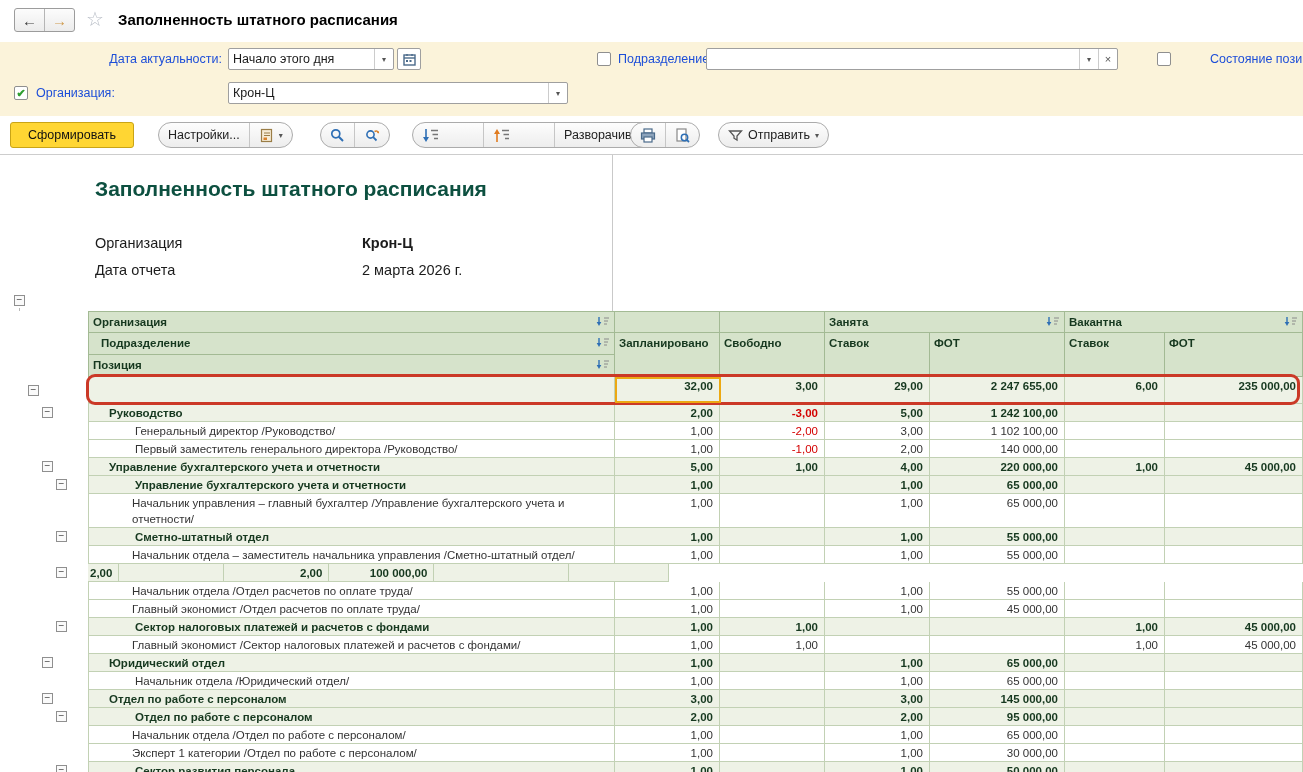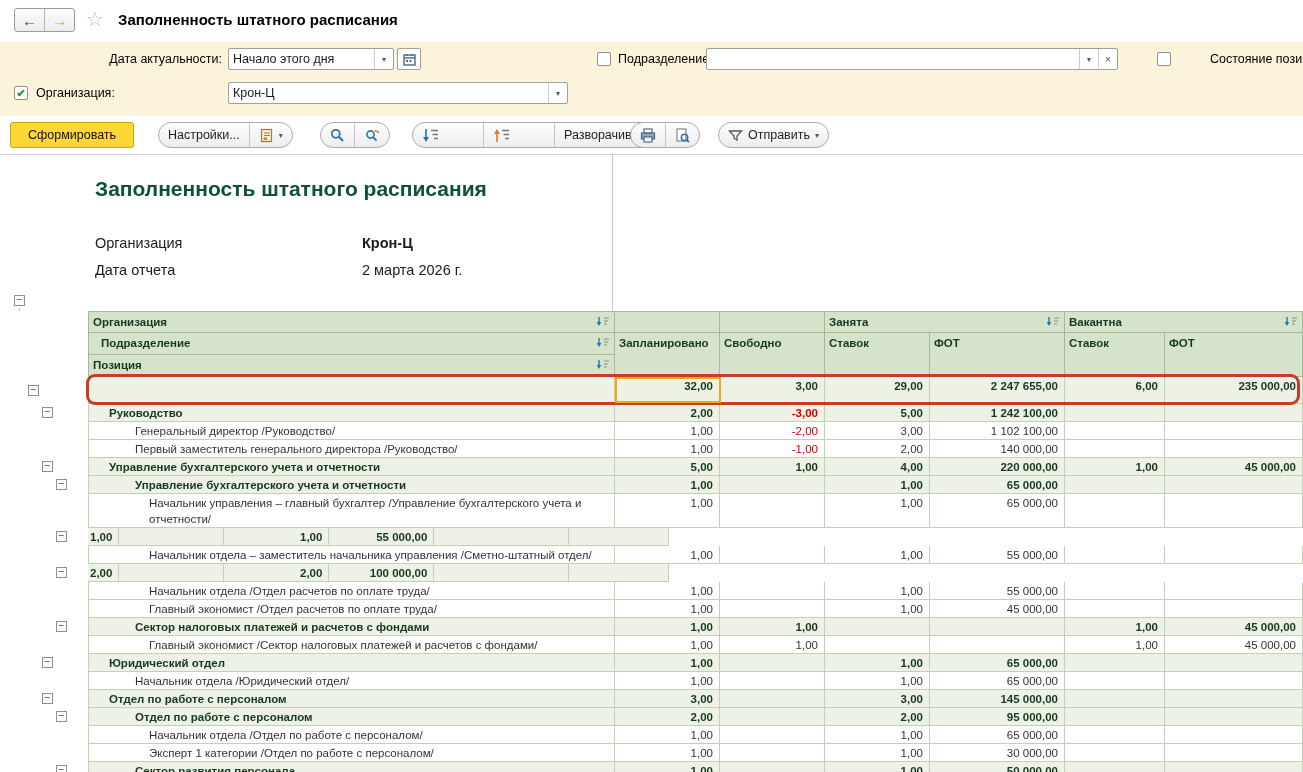--- a/index.html
+++ b/index.html
@@ -14,21 +14,21 @@
           font-size:15px;font-weight:bold;cursor:default;}
   .navbtn+.navbtn{border-left:1px solid #b5b5b5;}
   .navback{color:#3c3c3c;}
   .navfwd{color:#cf9b4e;}
   .star{position:absolute;left:86px;top:8px;font-size:20px;color:#b9bec7;line-height:22px;}
   .wintitle{position:absolute;left:118px;top:11px;font-size:15px;font-weight:bold;color:#000;}
 
   
   .filterband{position:absolute;top:42px;left:0;width:100%;height:74px;background:#fbf3da;
               border-bottom:1px solid #e7ddbd;overflow:hidden;}
-  .flabel{position:absolute;font-size:12.5px;color:#000000;white-space:nowrap;}
+  .flabel{position:absolute;font-size:12.5px;color:#1d4ed8;white-space:nowrap;}
   .combo{position:absolute;display:flex;height:22px;background:#fff;border:1px solid #9f9f9f;
          border-radius:2px;box-sizing:border-box;}
   .combo .val{flex:1;font-size:12.5px;padding:3px 4px 0 4px;white-space:nowrap;overflow:hidden;color:#1a1a1a;}
   .combo .seg{width:18px;display:flex;align-items:center;justify-content:center;
               border-left:1px solid #cccccc;font-size:8px;color:#555;}
   .combo .seg.xseg{font-size:11px;color:#555;}
   .sidebtn{position:absolute;width:24px;height:22px;border:1px solid #9f9f9f;border-radius:2px;background:#fff;
            display:flex;align-items:center;justify-content:center;box-sizing:border-box;}
   .cb{position:absolute;width:14px;height:14px;border:1px solid #8f8f8f;border-radius:2px;background:#fff;
       display:flex;align-items:center;justify-content:center;font-size:11px;line-height:11px;
@@ -95,21 +95,21 @@
   .tname{width:527px;border-left:1px solid #c2d1b4;padding:1px 4px 0 0;color:#333;}
   .tnum{text-align:right;padding:1px 6px 0 2px;color:#333;}
   .trow .tnum:nth-child(3){width:105px;}
   .trow .tnum:nth-child(4){width:105px;}
   .trow .tnum:nth-child(5){width:105px;}
   .trow .tnum:nth-child(6){width:135px;}
   .trow .tnum:nth-child(7){width:100px;}
   .trow .tnum:nth-child(8){width:138px;}
   .ind1{padding-left:20px;}
   .ind2{padding-left:46px;}
-  .ind3{padding-left:60px;}
+  .ind3{padding-left:43px;}
   .trow.group .tcell,.trow.total .tcell{background:#eef2e6;}
   .trow.group .tcell,.trow.total .tcell{font-weight:bold;color:#16381f;}
   .trow .tnum.neg{color:#d40000;}
   .trow .minusbox{top:3px;}
   .trow.total .minusbox{top:8px;}
   .bx1{left:28px;} .bx2{left:42px;} .bx3{left:56px;}
 
   
   .sel{position:absolute;left:86px;top:219px;width:1214px;height:31px;border:3px solid #cb3927;
        border-radius:9px;box-sizing:border-box;pointer-events:none;}
@@ -419,20 +419,21 @@
           <div class="tcell tnum"></div>
           <div class="tcell tnum">1,00</div>
           <div class="tcell tnum">65 000,00</div>
           <div class="tcell tnum"></div>
           <div class="tcell tnum"></div>
         </div>
         <div class="trow group">
           <div class="tmargin">
             <span class="minusbox bx3">−</span>
           </div>
+          <div class="tcell tname ind2">Сметно-штатный отдел</div>
           <div class="tcell tnum">1,00</div>
           <div class="tcell tnum"></div>
           <div class="tcell tnum">1,00</div>
           <div class="tcell tnum">55 000,00</div>
           <div class="tcell tnum"></div>
           <div class="tcell tnum"></div>
         </div>
         <div class="trow leaf">
           <div class="tmargin"></div>
           <div class="tcell tname ind3">Начальник отдела – заместитель начальника управления /Сметно-штатный отдел/</div>

